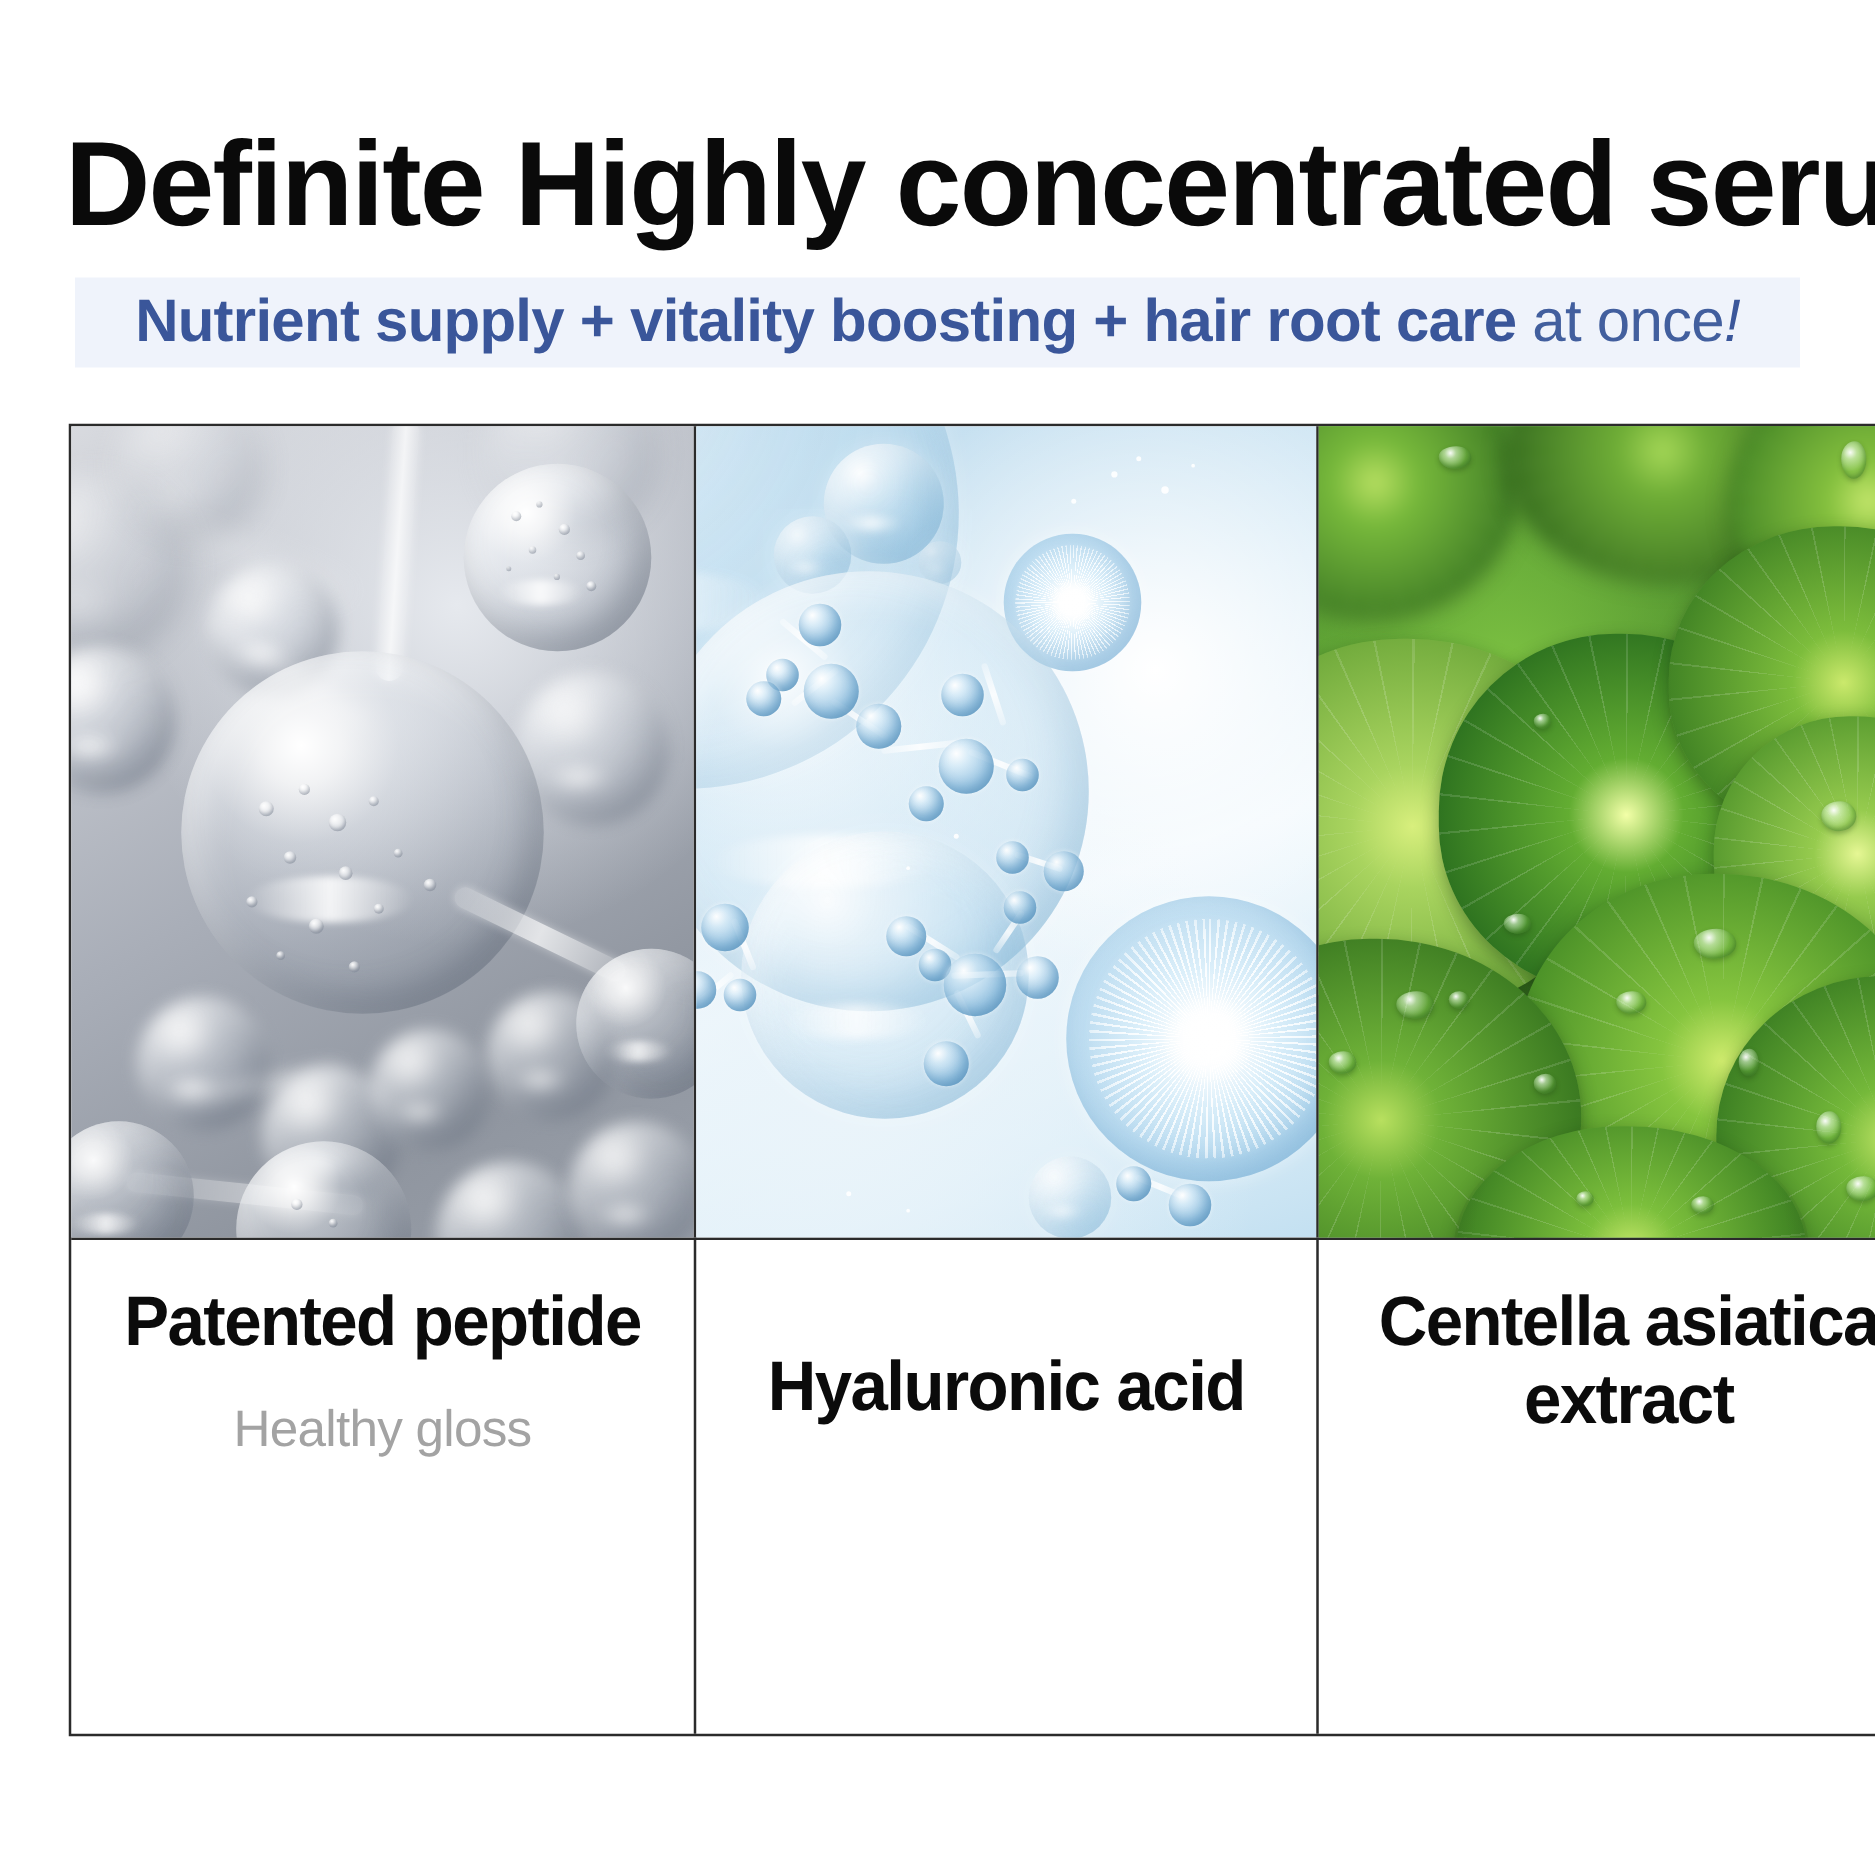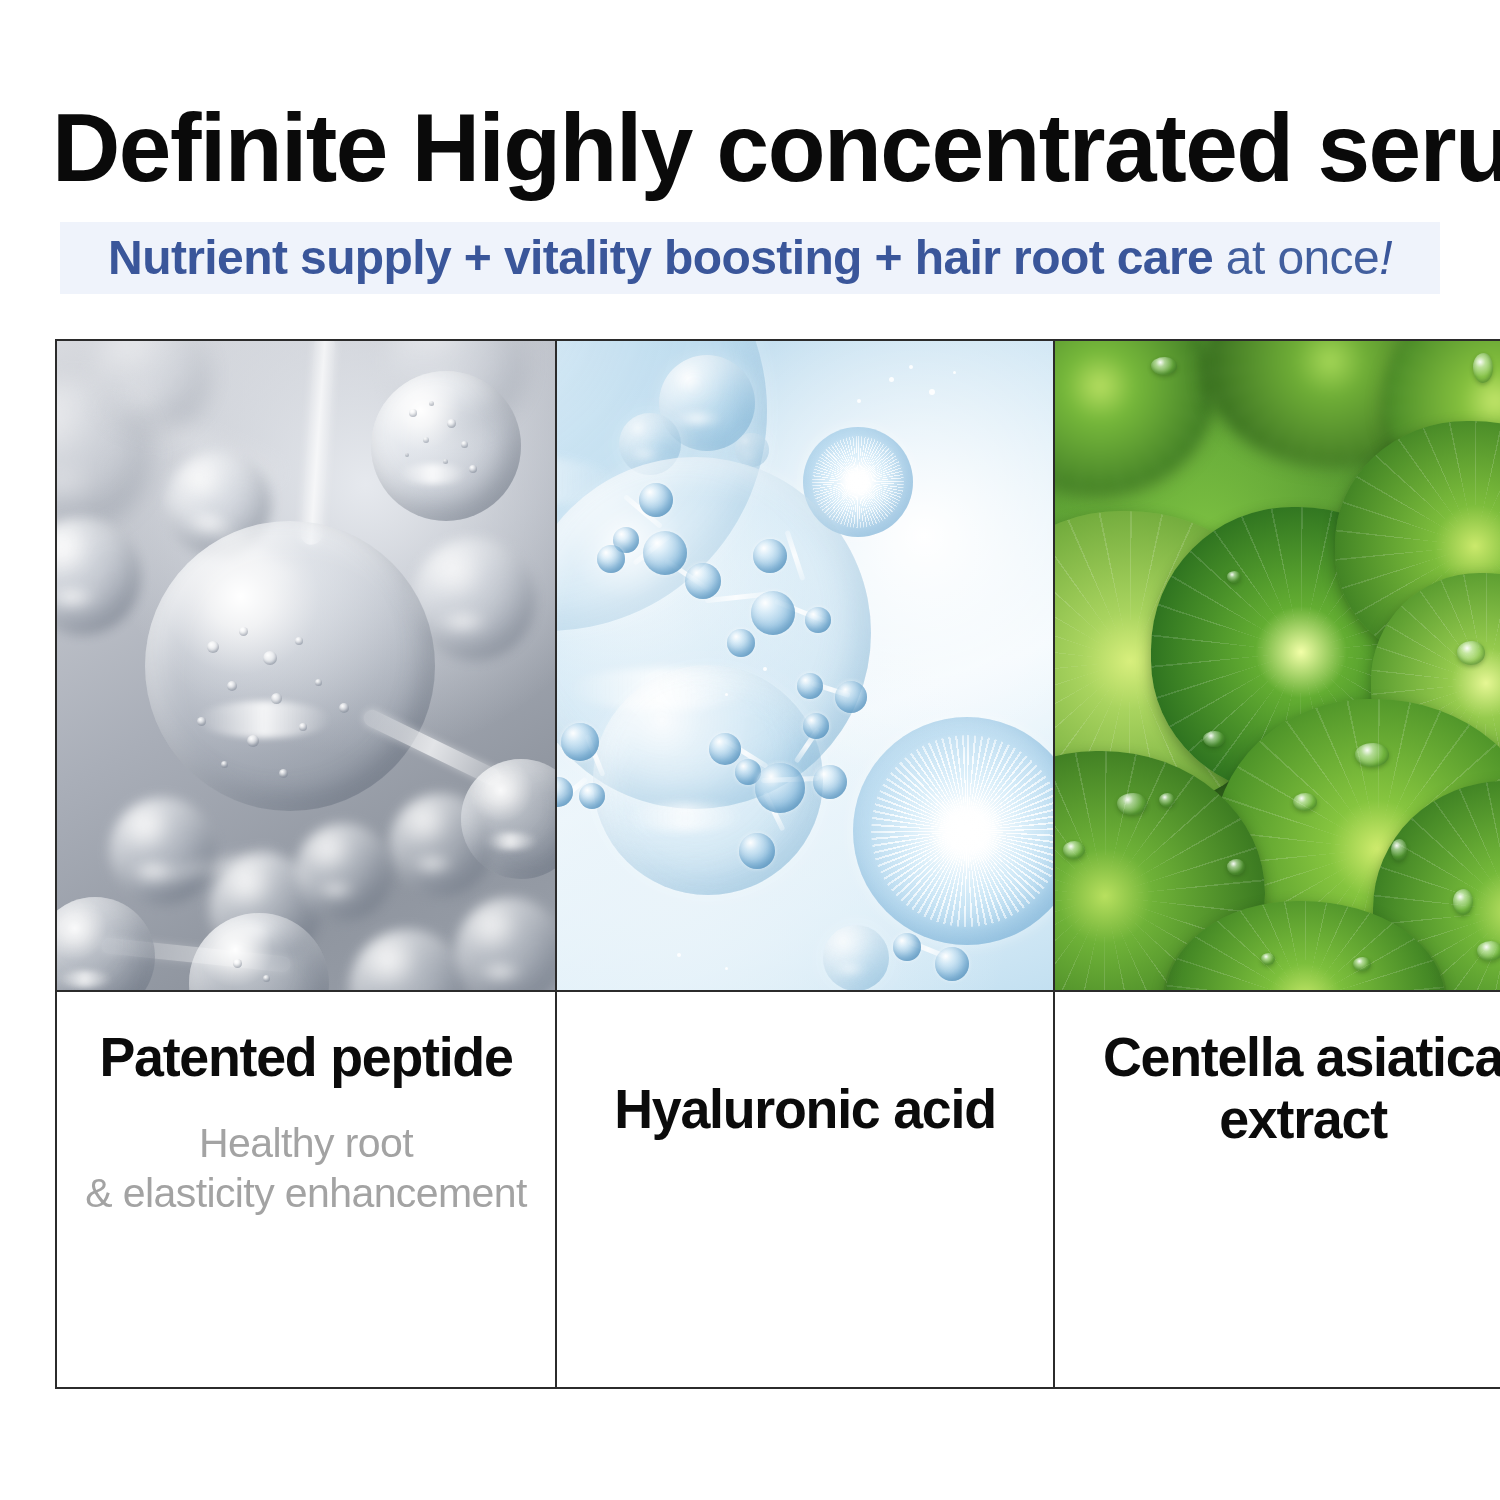--- a/index.html
+++ b/index.html
@@ -512,22 +512,21 @@
         <div class="drop" style="left:206px; top:612px; width:14px; height:12px;"></div>
         <div class="drop" style="left:8px;   top:500px; width:22px; height:18px;"></div>
       </div>
     </div>
 
     <div class="text-row">
 
       <div class="col-txt">
         <div class="card-title">Patented peptide</div>
         <div class="card-desc tight">
-          <div>Healthy root</div>
-          <div>&amp; elasticity enhancement</div>
+          <div>Healthy gloss</div>
         </div>
       </div>
 
       <div class="col-txt">
         <div class="spacer-lg"></div>
         <div class="card-title">Hyaluronic acid</div>
       </div>
 
       <div class="col-txt">
         <div class="card-title">

